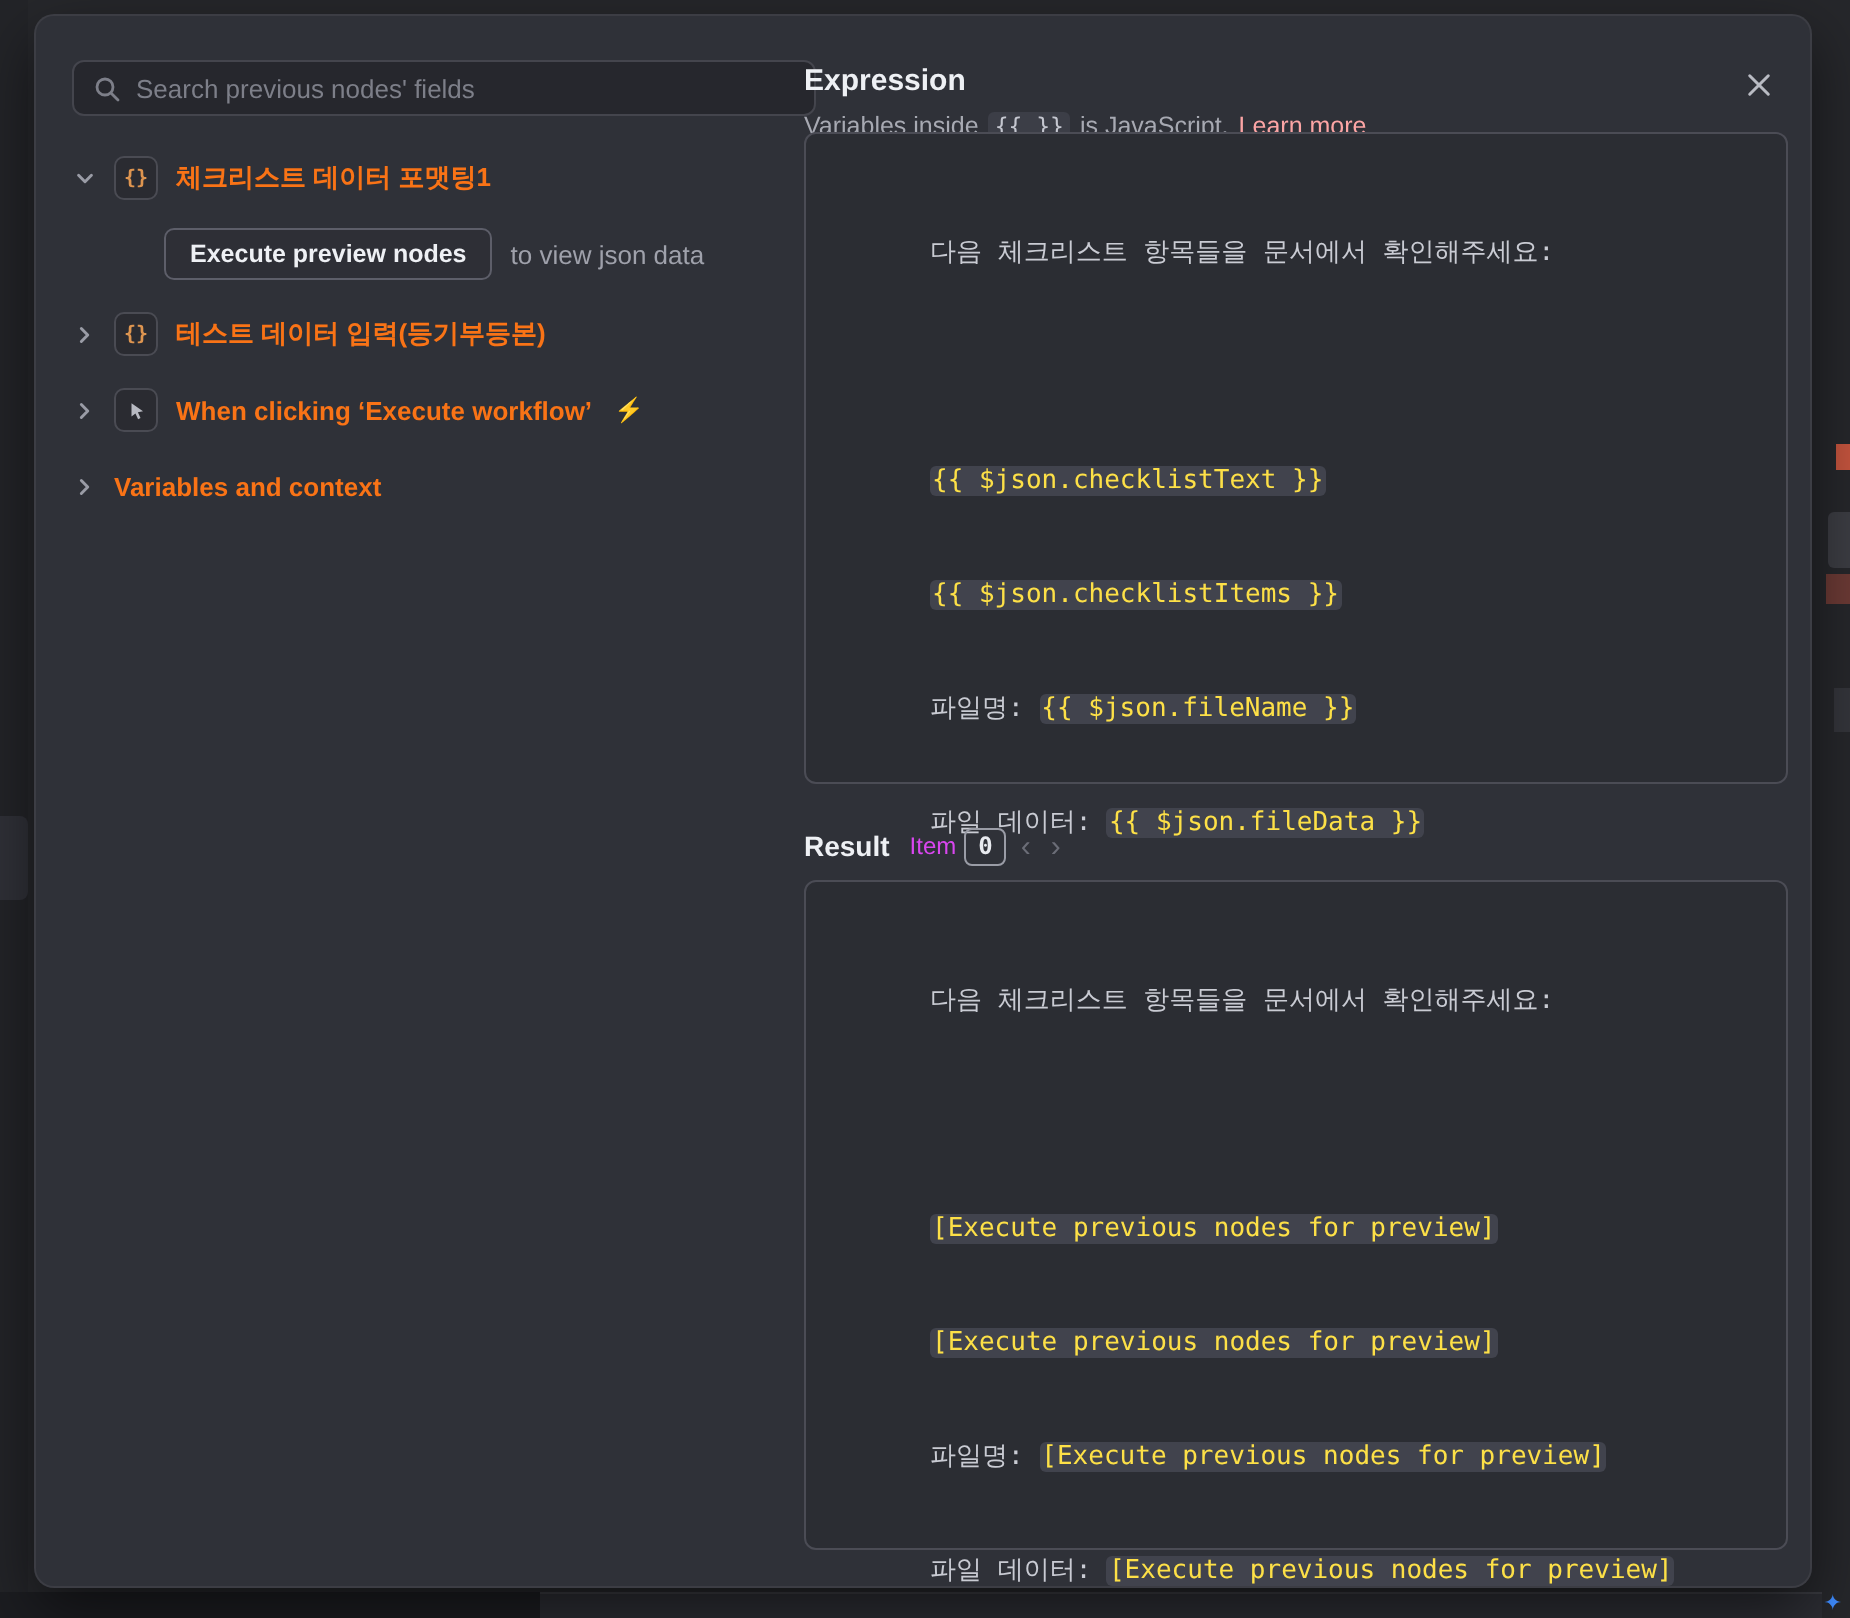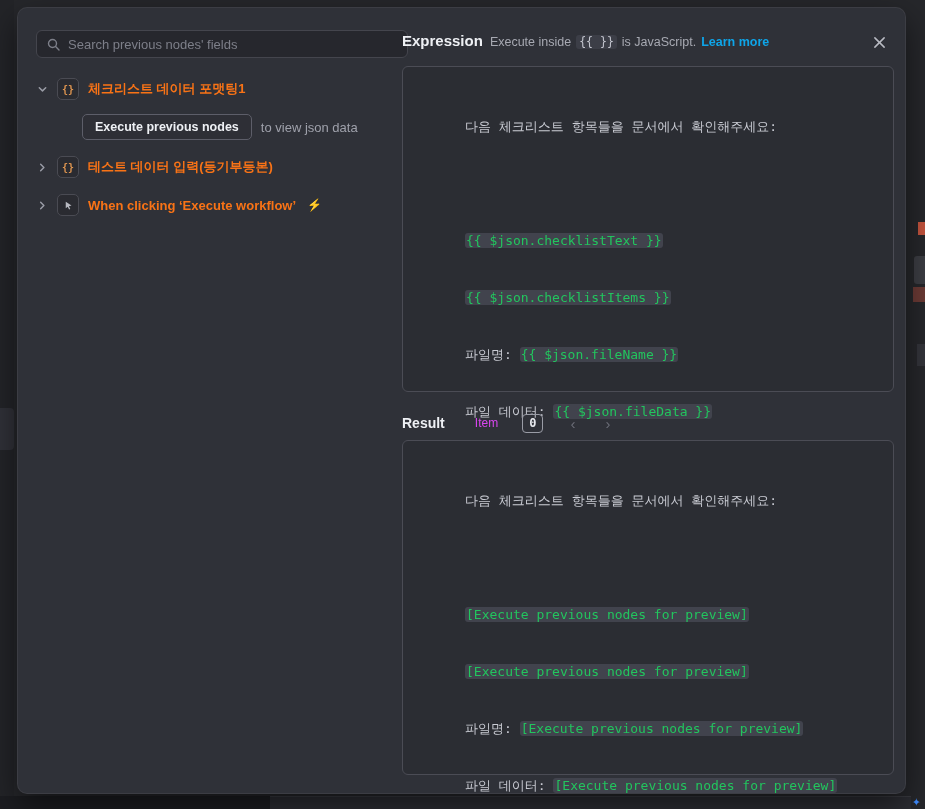--- a/index.html
+++ b/index.html
@@ -59,51 +59,51 @@
   .exec-btn {
     background:#2e2f36; border:1px solid #5d5e69; color:#eef0f4;
     font-family:"Liberation Sans", sans-serif; font-weight:700; font-size:12.5px;
     padding:5px 12px; border-radius:5px; cursor:pointer;
   }
   .exec-hint { color:#9fa1ab; font-size:13px; }
 
   
   .right-header {
     position:absolute; left:384px; top:24px; width:470px;
-    display:inline-flex; align-items:baseline; gap:7px; white-space:nowrap;
+    display:inline-flex; align-items:baseline; gap:7px; white-space:nowrap;flex-direction:column;
   }
   .right-title { font-size:15px; font-weight:700; color:#eef0f4; }
   .right-sub { font-size:12.5px; color:#a7a9b2; display:inline-flex; gap:5px; align-items:baseline; }
   .inline-chip {
     font-family:"DejaVu Sans Mono", monospace; font-size:11.5px;
     background:#3c3e47; border-radius:3px; padding:0 3px; color:#c5c7d0;
   }
-  .learn-more { color:#0ea5e9; cursor:pointer; text-decoration:none;font-weight:bold; }
+  .learn-more { color:#fca5a5; cursor:pointer; text-decoration:none; }
   .close-btn {
     position:absolute; right:17px; top:25px; width:18px; height:18px;
     display:flex; align-items:center; justify-content:center; color:#b9bbc3; cursor:pointer;
   }
 
   .code-box {
     position:absolute; left:384px; width:492px;
     background:#2b2d33; border:1px solid #4b4c55; border-radius:6px;
     padding:12px 14px;
     font-family:"DejaVu Sans Mono", monospace; font-size:13px; line-height:19px;
     color:#c9cbd3; white-space:pre-wrap; word-break:break-word;
   }
   .expr-box   { top:58px;  height:326px; }
   .result-box { top:432px; height:335px; }
   .cline { min-height:19px;margin-left:48px; }
   .chip {
-    background:#41434d; border-radius:3px; padding:0 1px; color:#22c55e;
+    background:#41434d; border-radius:3px; padding:0 1px; color:#fde047;
   }
 
   .result-header {
     position:absolute; left:384px; top:404px; height:22px;
-    display:flex; align-items:center; gap:24px;
+    display:flex; align-items:center; gap:4px;
   }
   .result-title { font-size:14px; font-weight:700; color:#eef0f4; margin-right:6px; }
   .item-label { font-size:12px; color:#d946ef; }
   .item-box {
     border:1px solid #9a9ca6; border-radius:4px; padding:0 6px; height:19px;
     display:flex; align-items:center; color:#e8eaef;
     font-family:"DejaVu Sans Mono", monospace; font-size:12px; font-weight:bold; cursor:pointer;
   }
   .item-arrow { color:#6b6d77; font-size:15px; line-height:1; cursor:pointer; padding:0 3px; }
 </style>
@@ -137,21 +137,21 @@
         <span class="chev">
           <svg width="11" height="11" viewBox="0 0 12 12" fill="none">
               <polyline points="2.5,4 6,7.5 9.5,4" stroke="currentColor" stroke-width="1.6" stroke-linecap="round" stroke-linejoin="round"></polyline>
             </svg>
         </span>
         <span class="node-icon">{}</span>
         <span class="tree-label">체크리스트 데이터 포맷팅1</span>
       </div>
 
       <div class="exec-row">
-        <button class="exec-btn">Execute previous nodes</button>
+        <button class="exec-btn">Execute preview nodes</button>
         <span class="exec-hint">to view json data</span>
       </div>
 
       <div class="tree-row">
         <span class="chev">
           <svg width="11" height="11" viewBox="0 0 12 12" fill="none">
               <polyline points="4,2.5 7.5,6 4,9.5" stroke="currentColor" stroke-width="1.6" stroke-linecap="round" stroke-linejoin="round"></polyline>
             </svg>
         </span>
         <span class="node-icon">{}</span>
@@ -166,28 +166,36 @@
         </span>
         <span class="node-icon gray">
           <svg width="11" height="11" viewBox="0 0 20 20" fill="#b8bac2">
               <path d="M5 3 L15.5 10.2 L10.8 11.2 L13.2 16.4 L11 17.4 L8.6 12.2 L5 15 Z"></path>
             </svg>
         </span>
         <span class="tree-label">When clicking ‘Execute workflow’</span>
         <span class="zap">⚡</span>
       </div>
 
+      <div class="tree-row">
+        <span class="chev">
+          <svg width="11" height="11" viewBox="0 0 12 12" fill="none">
+              <polyline points="4,2.5 7.5,6 4,9.5" stroke="currentColor" stroke-width="1.6" stroke-linecap="round" stroke-linejoin="round"></polyline>
+            </svg>
+        </span>
+        <span class="tree-label">Variables and context</span>
+      </div>
 
     </div>
   </div>
 
   <div class="right-header">
     <span class="right-title">Expression</span>
     <span class="right-sub">
-      <span>Execute inside</span>
+      <span>Variables inside</span>
       <span class="inline-chip">{{ }}</span>
       <span>is JavaScript.</span>
       <a class="learn-more">Learn more</a>
     </span>
   </div>
   <div class="close-btn">
     <svg width="13" height="13" viewBox="0 0 14 14" fill="none">
       <line x1="2" y1="2" x2="12" y2="12" stroke="currentColor" stroke-width="1.6" stroke-linecap="round"></line>
       <line x1="12" y1="2" x2="2" y2="12" stroke="currentColor" stroke-width="1.6" stroke-linecap="round"></line>
     </svg>

